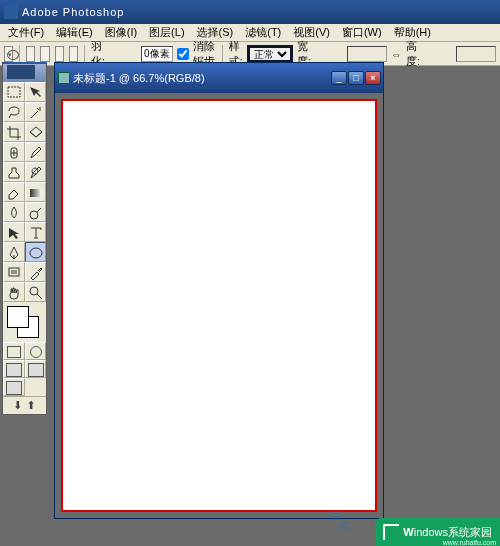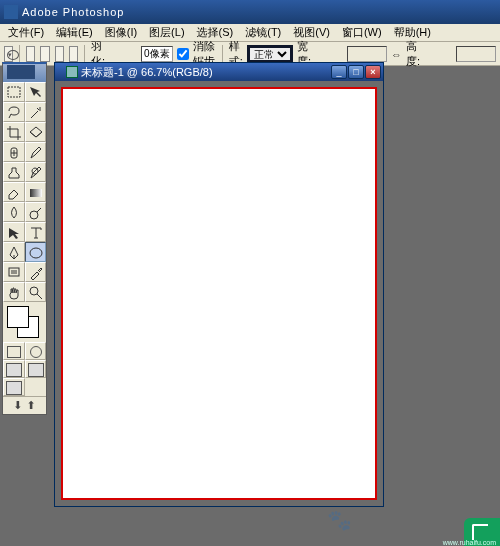--- a/index.html
+++ b/index.html
@@ -39,21 +39,21 @@
 .mode-btn { height: 18px; border: 1px solid #aca899; border-top-color:#fff; border-left-color:#fff; background: #ece9d8; position: relative; }
 .mode-btn::after { content:""; position:absolute; left:3px; top:3px; width:12px; height:10px; border:1px solid #555; }
 .mode-btn.circ::after { border-radius:50%; width:10px; height:10px; left:4px; }
 .screen-btn { height: 18px; border: 1px solid #aca899; border-top-color:#fff; border-left-color:#fff; background: #ece9d8; position: relative; }
 .screen-btn::after { content:""; position:absolute; left:2px; top:2px; width:14px; height:12px; border:1px solid #555; background: #ddd; }
 .jump-row { height: 18px; border-top:1px solid #aca899; display:flex; align-items:center; justify-content:center; gap:4px; color:#444; }
 .jump-arrow { font-size:11px; }
 
 
 .docwin { position: absolute; left: 54px; top: 62px; width: 330px; border: 1px solid #002a5c; }
-.docwin-title { height: 18px; background: linear-gradient(#3a6bbf, #1a3d7a); color: #fff; display: flex; align-items: center; padding-left: 11px; }
+.docwin-title { height: 30px; background: linear-gradient(#3a6bbf, #1a3d7a); color: #fff; display: flex; align-items: center; padding-left: 3px; }
 .docwin-title .di { width: 12px; height: 12px; margin-right: 3px; background: #8bb; border:1px solid #063; }
 .docwin-title .dt { font-size: 11px; flex: 1; }
 .docwin-title .winbtns { display:flex; gap:1px; margin-right:2px; }
 .wbtn { width: 16px; height: 14px; border: 1px solid #0a2d5a; border-radius: 2px; display:flex; align-items:center; justify-content:center; font-size:9px; }
 .wbtn.min { background: linear-gradient(#7da5e0,#2d5aa0); color:#fff; }
 .wbtn.max { background: linear-gradient(#7da5e0,#2d5aa0); color:#fff; }
 .wbtn.close { background: linear-gradient(#e07a7a,#b02d2d); color:#fff; font-weight:bold; }
 .canvas-area { background: #6b6b6b; padding: 6px; height: 425px; display:flex; }
 .canvas { flex:1; background: #fff; border: 2px solid #d50000; }
 
@@ -267,15 +267,16 @@
     </div>
   </div>
   <div class="canvas-area">
     <div class="canvas"></div>
   </div>
 </div>
 
 <span class="paw">🐾</span>
 <div class="wm-badge">
   <div class="wm-tab">
+    <span class="wm-txt"><b>W</b><span>indows</span><span>系统家园</span></span>
     <span class="wm-sub">www.ruhaifu.com</span>
   </div>
 </div>
 
 </body></html>

